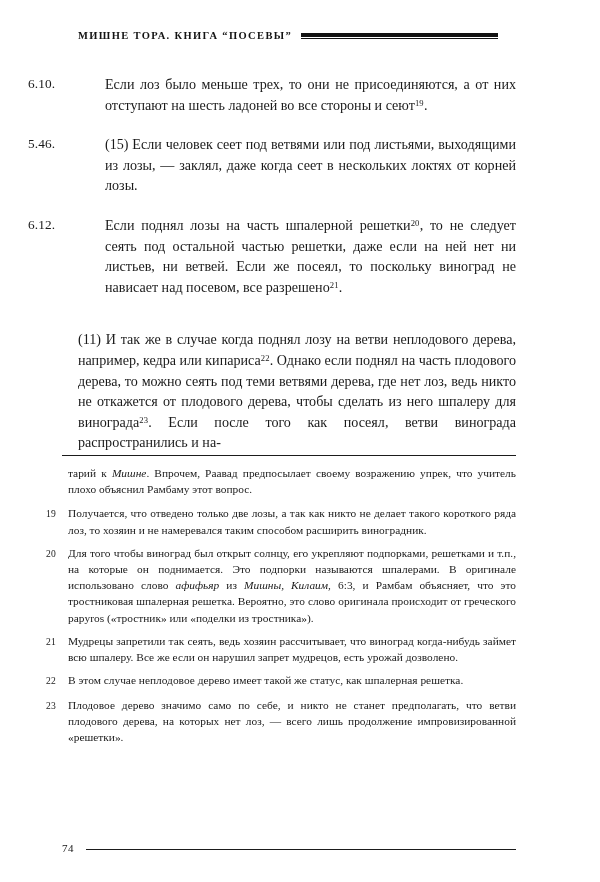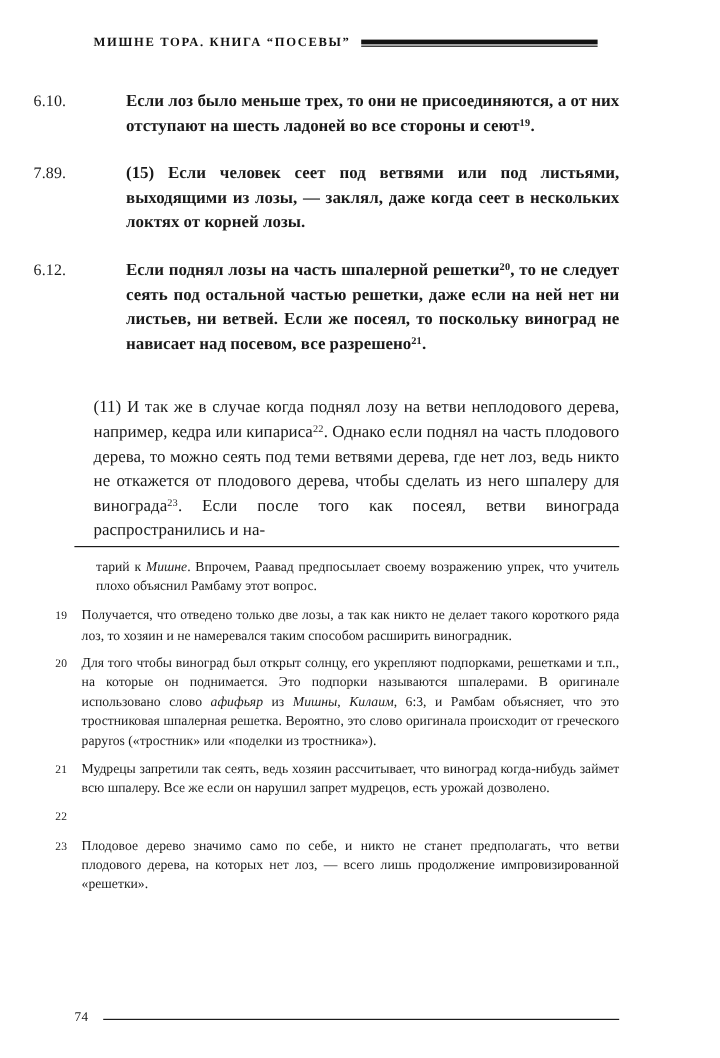--- a/index.html
+++ b/index.html
@@ -73,21 +73,20 @@
     box-sizing: border-box;
     letter-spacing: 0.1px;
   }
   .halakha-text {
     flex: 1 1 auto;
     font-size: 14.1px;
     line-height: 20.6px;
     text-align: justify;
     text-justify: inter-word;
     hyphens: manual;
-    font-weight: bold;
   }
 
   .sub-para {
     margin-left: 52px;
     margin-top: 32px;
     font-size: 14.1px;
     line-height: 20.6px;
     text-align: justify;
   }
 
@@ -106,21 +105,21 @@
     top: 455px;
     border-top: 1.4px solid #1b1b1b;
   }
   .footnotes {
     position: absolute;
     left: 40px;
     right: 40px;
     top: 465px;
   }
   .fn-cont {
-    margin-left: 40px;
+    margin-left: 28px;
     font-size: 11.4px;
     line-height: 16.2px;
     text-align: justify;
     margin-bottom: 8px;
   }
   .fn-item {
     display: flex;
     align-items: flex-start;
     margin-bottom: 7px;
   }
@@ -173,21 +172,21 @@
     <span class="running-head-rule"></span>
   </div>
 
   <div class="body-block">
     <div id="halakhot-container">
         <div class="halakha">
           <div class="halakha-num">6.10.</div>
           <div class="halakha-text">Если лоз было меньше трех, то они не присоединяются, а от них отступают на шесть ладоней во все стороны и сеют<sup class="fn">19</sup>.</div>
         </div>
         <div class="halakha">
-          <div class="halakha-num">7.89.</div>
+          <div class="halakha-num">5.46.</div>
           <div class="halakha-text">(15) Если человек сеет под ветвями или под листьями, выходящими из лозы, — заклял, даже когда сеет в нескольких локтях от корней лозы.</div>
         </div>
         <div class="halakha">
           <div class="halakha-num">6.12.</div>
           <div class="halakha-text">Если поднял лозы на часть шпалерной решетки<sup class="fn">20</sup>, то не следует сеять под остальной частью решетки, даже если на ней нет ни листьев, ни ветвей. Если же посеял, то поскольку виноград не нависает над посевом, все разрешено<sup class="fn">21</sup>.</div>
         </div>
       </div>
     <div class="sub-para" id="sub-para">(11) И так же в случае когда поднял лозу на ветви неплодового дерева, например, кедра или кипариса<sup class="fn">22</sup>. Однако если поднял на часть плодового дерева, то можно сеять под теми ветвями дерева, где нет лоз, ведь никто не откажется от плодового дерева, чтобы сделать из него шпалеру для винограда<sup class="fn">23</sup>. Если после того как посеял, ветви винограда распространились и на-</div>
   </div>
 
@@ -203,20 +202,21 @@
         <div class="fn-item">
           <div class="fn-num">20</div>
           <div class="fn-body">Для того чтобы виноград был открыт солнцу, его укрепляют подпорками, решетками и т.п., на которые он поднимается. Это подпорки называются шпалерами. В оригинале использовано слово <em>афифьяр</em> из <em>Мишны, Килаим</em>, 6:3, и Рамбам объясняет, что это тростниковая шпалерная решетка. Вероятно, это слово оригинала происходит от греческого papyros («тростник» или «поделки из тростника»).</div>
         </div>
         <div class="fn-item">
           <div class="fn-num">21</div>
           <div class="fn-body">Мудрецы запретили так сеять, ведь хозяин рассчитывает, что виноград когда-нибудь займет всю шпалеру. Все же если он нарушил запрет мудрецов, есть урожай дозволено.</div>
         </div>
         <div class="fn-item">
           <div class="fn-num">22</div>
+          <div class="fn-body">В этом случае неплодовое дерево имеет такой же статус, как шпалерная решетка.</div>
         </div>
         <div class="fn-item">
           <div class="fn-num">23</div>
           <div class="fn-body">Плодовое дерево значимо само по себе, и никто не станет предполагать, что ветви плодового дерева, на которых нет лоз, — всего лишь продолжение импровизированной «решетки».</div>
         </div>
       </div>
   </div>
 
   <div class="folio">
     <span class="folio-num">74</span>

